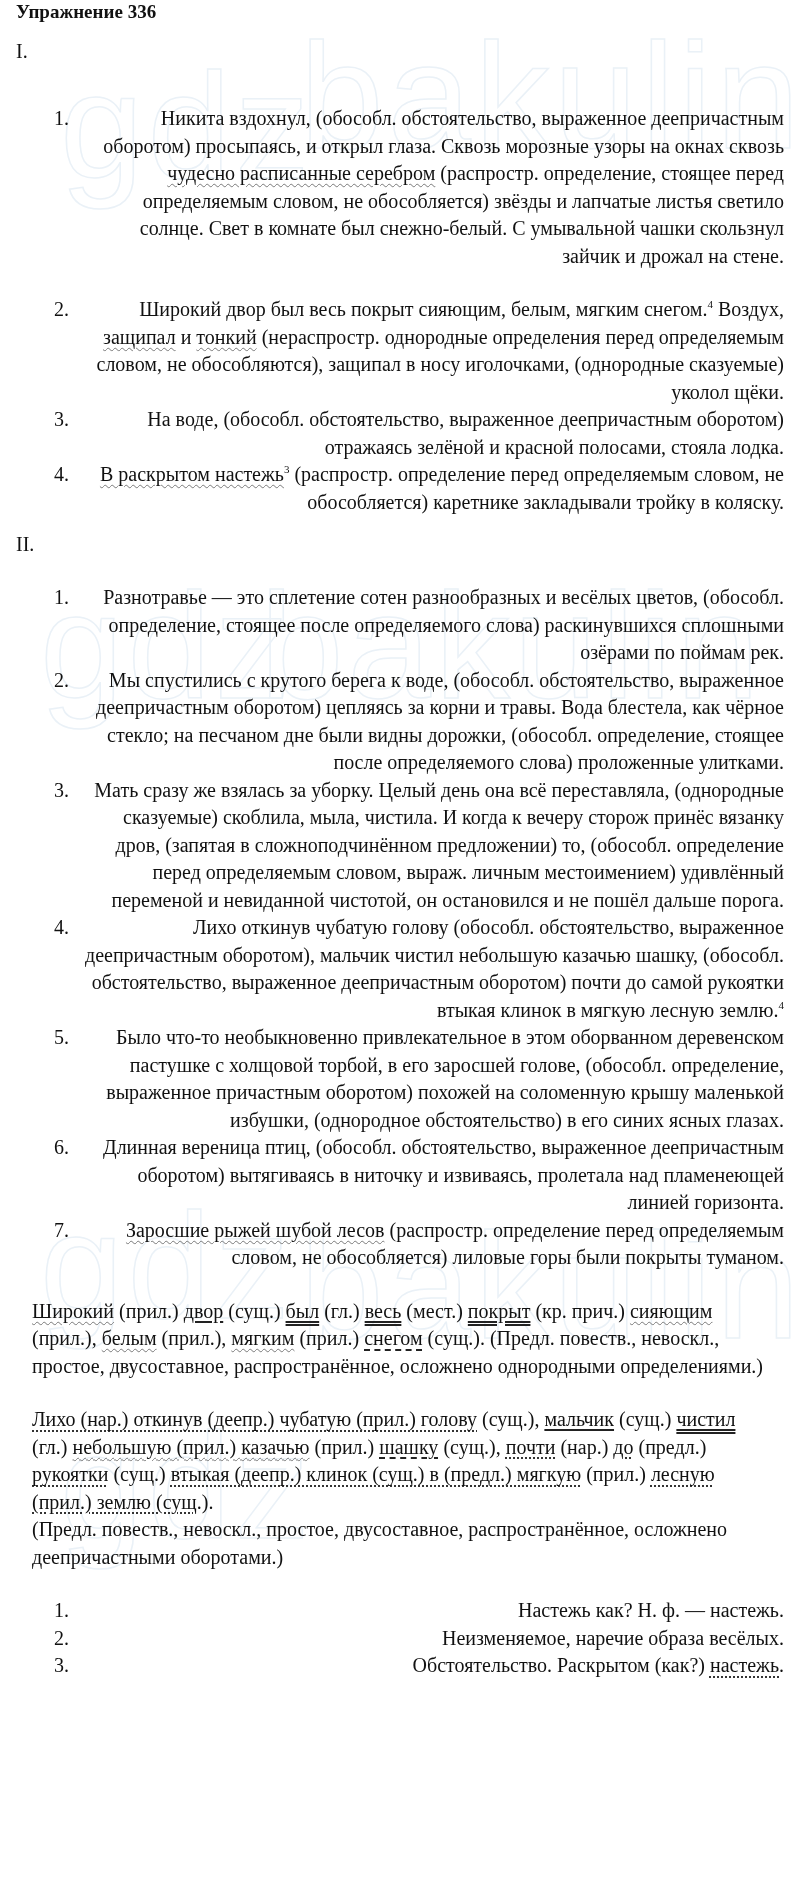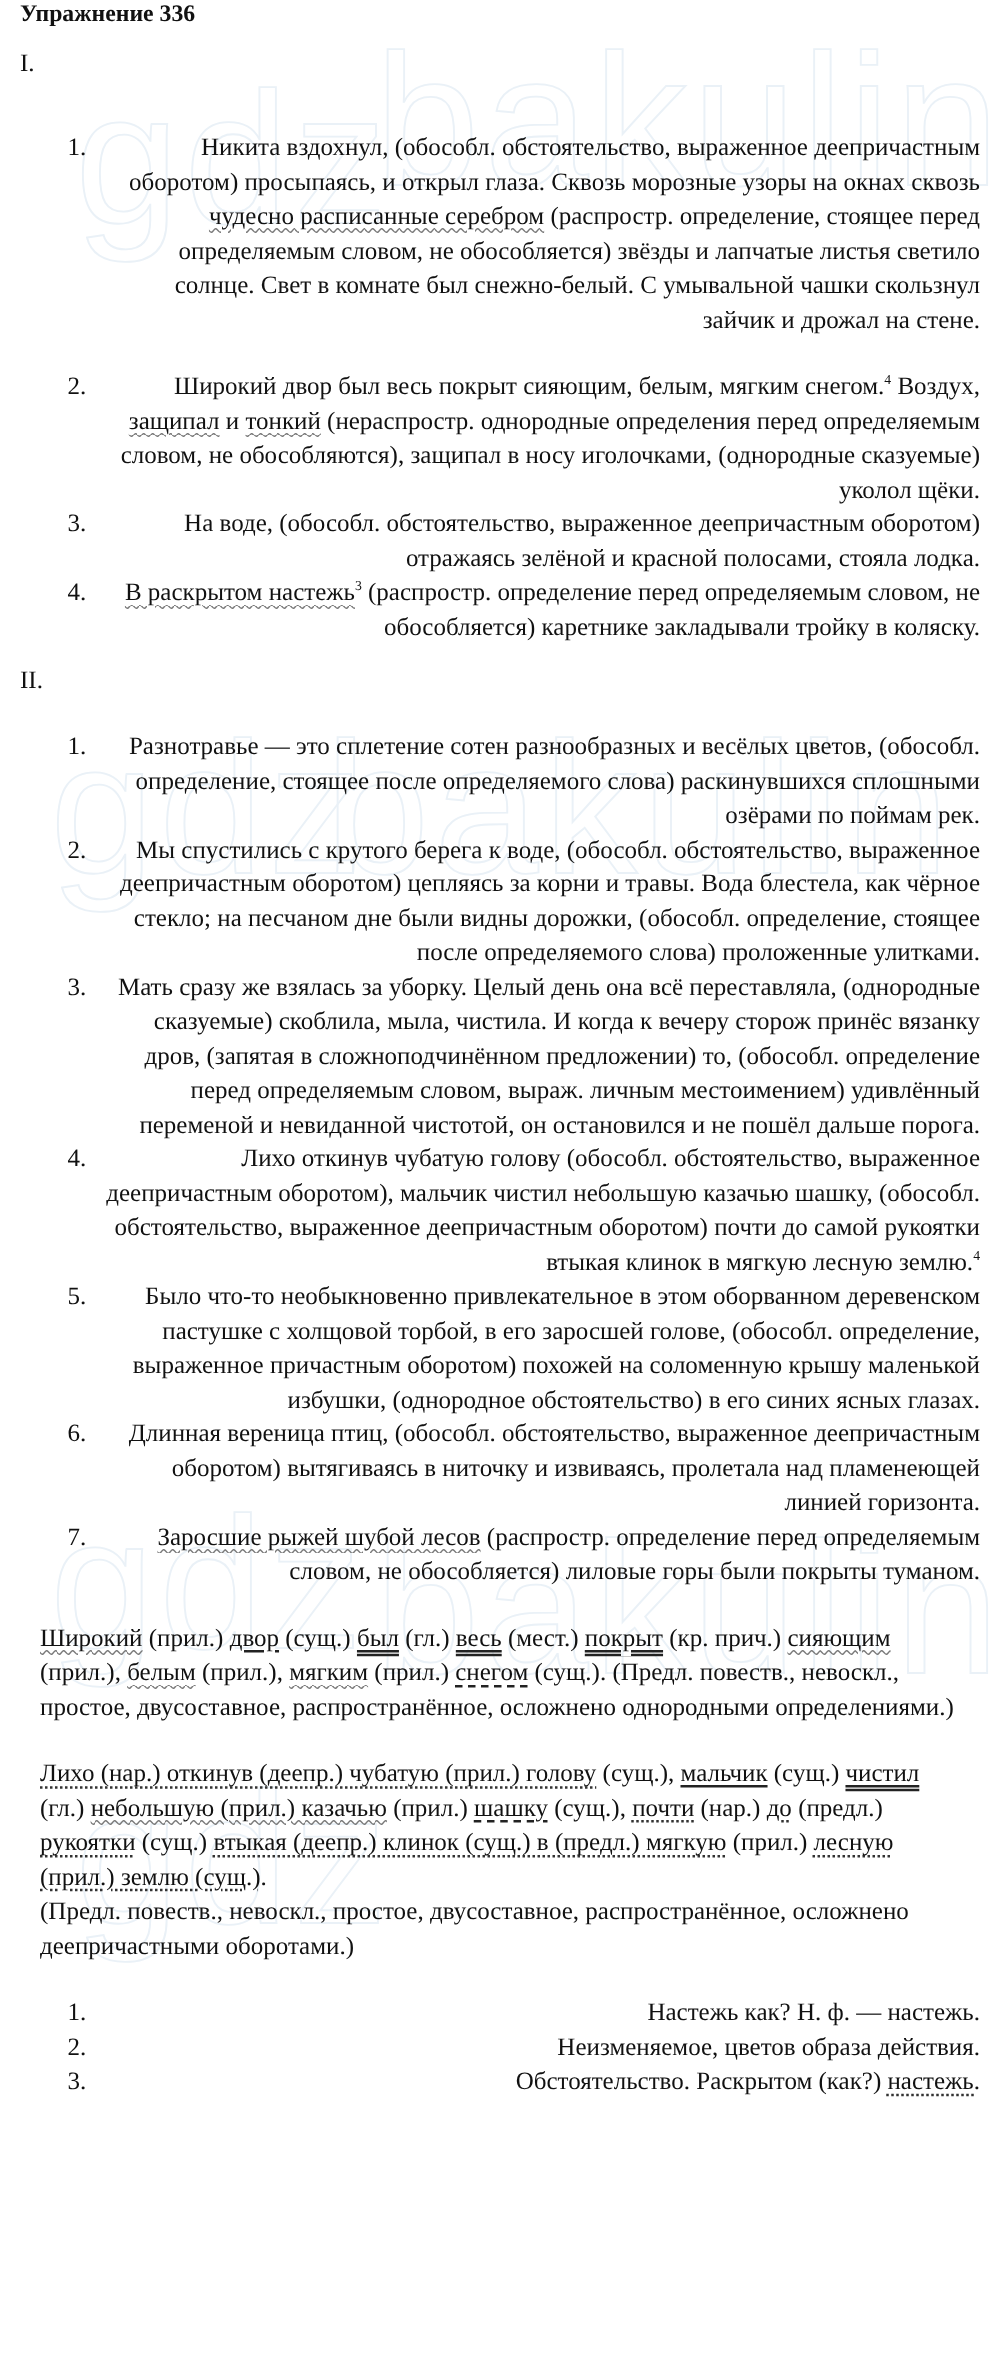--- a/index.html
+++ b/index.html
@@ -73,16 +73,16 @@
     <li><span class="u-wavy">Заросшие рыжей шубой лесов</span><span> (распростр. определение перед определяемым словом, не обособляется) лиловые горы были покрыты туманом.</span></li>
   </ol>
 
   <p class="para gap-top-26"><span class="u-wavy">Широкий</span><span> (прил.) </span><span class="u-single">двор</span><span> (сущ.) </span><span class="u-double">был</span><span> (гл.) </span><span class="u-double">весь</span><span> (мест.) </span><span class="u-double">покрыт</span><span> (кр. прич.) </span><span class="u-wavy">сияющим</span><span> (прил.), </span><span class="u-wavy">белым</span><span> (прил.), </span><span class="u-wavy">мягким</span><span> (прил.) </span><span class="u-dashed">снегом</span><span> (сущ.). (Предл. повеств., невоскл., простое, двусоставное, распространённое, осложнено однородными определениями.)</span></p>
 
   <p class="para gap-top-26"><span class="u-dotted">Лихо (нар.) откинув (деепр.) чубатую (прил.) голову</span><span> (сущ.), </span><span class="u-single">мальчик</span><span> (сущ.) </span><span class="u-double">чистил</span><span> (гл.) </span><span class="u-wavy">небольшую (прил.) казачью</span><span> (прил.) </span><span class="u-dashed">шашку</span><span> (сущ.), </span><span class="u-dotted">почти</span><span> (нар.) </span><span class="u-dotted">до</span><span> (предл.) </span><span class="u-dotted">рукоятки</span><span> (сущ.) </span><span class="u-dotted">втыкая (деепр.) клинок (сущ.) в (предл.) мягкую</span><span> (прил.) </span><span class="u-dotted">лесную (прил.) землю (сущ.)</span><span>.</span><br><span>(Предл. повеств., невоскл., простое, двусоставное, распространённое, осложнено деепричастными оборотами.)</span></p>
 
 
   <ol class="items gap-top-26">
     <li>Настежь как? Н. ф. — настежь.</li>
-    <li>Неизменяемое, цветов образа действия.</li>
+    <li>Неизменяемое, наречие образа весёлых.</li>
     <li><span>Обстоятельство. Раскрытом (как?) </span><span class="u-dotted">настежь</span><span>.</span></li>
   </ol>
 </div>
 
 </body></html>

